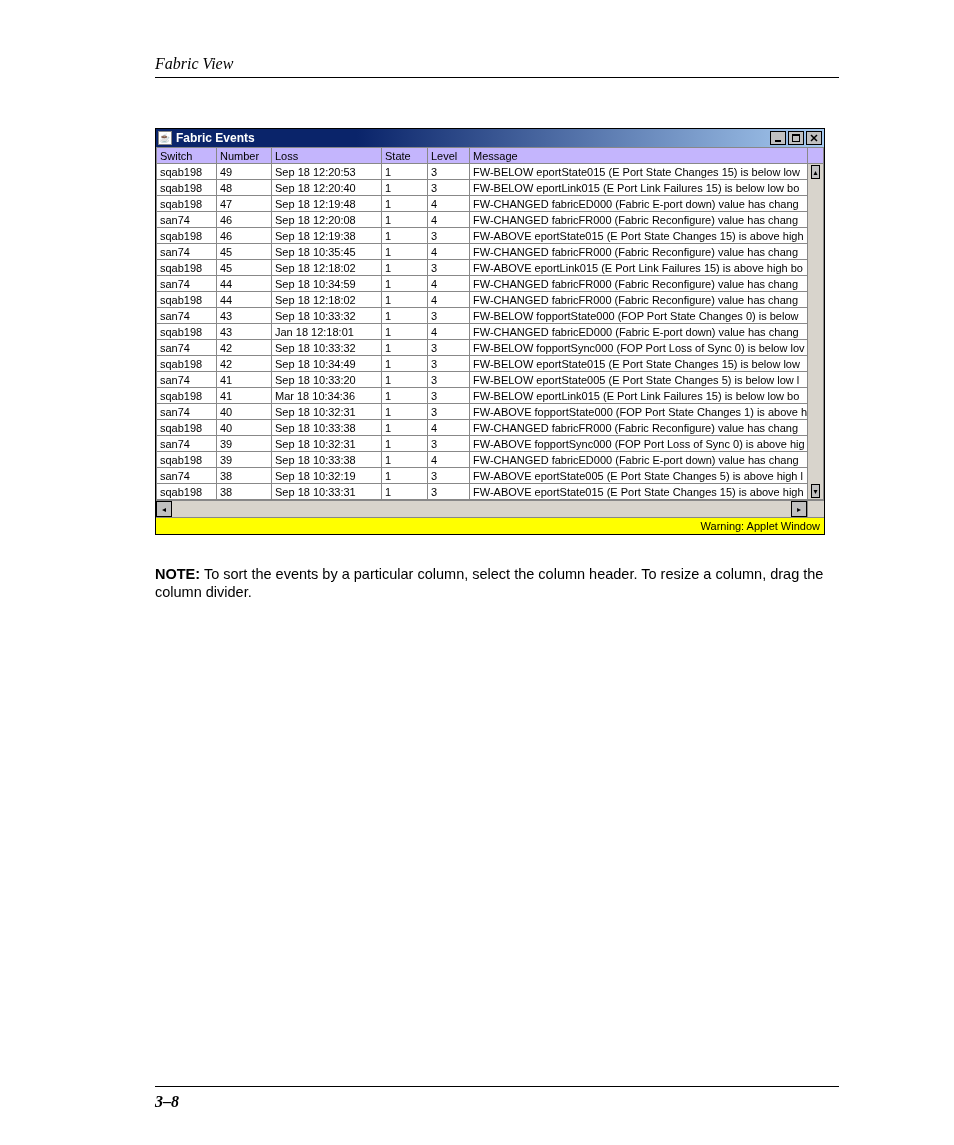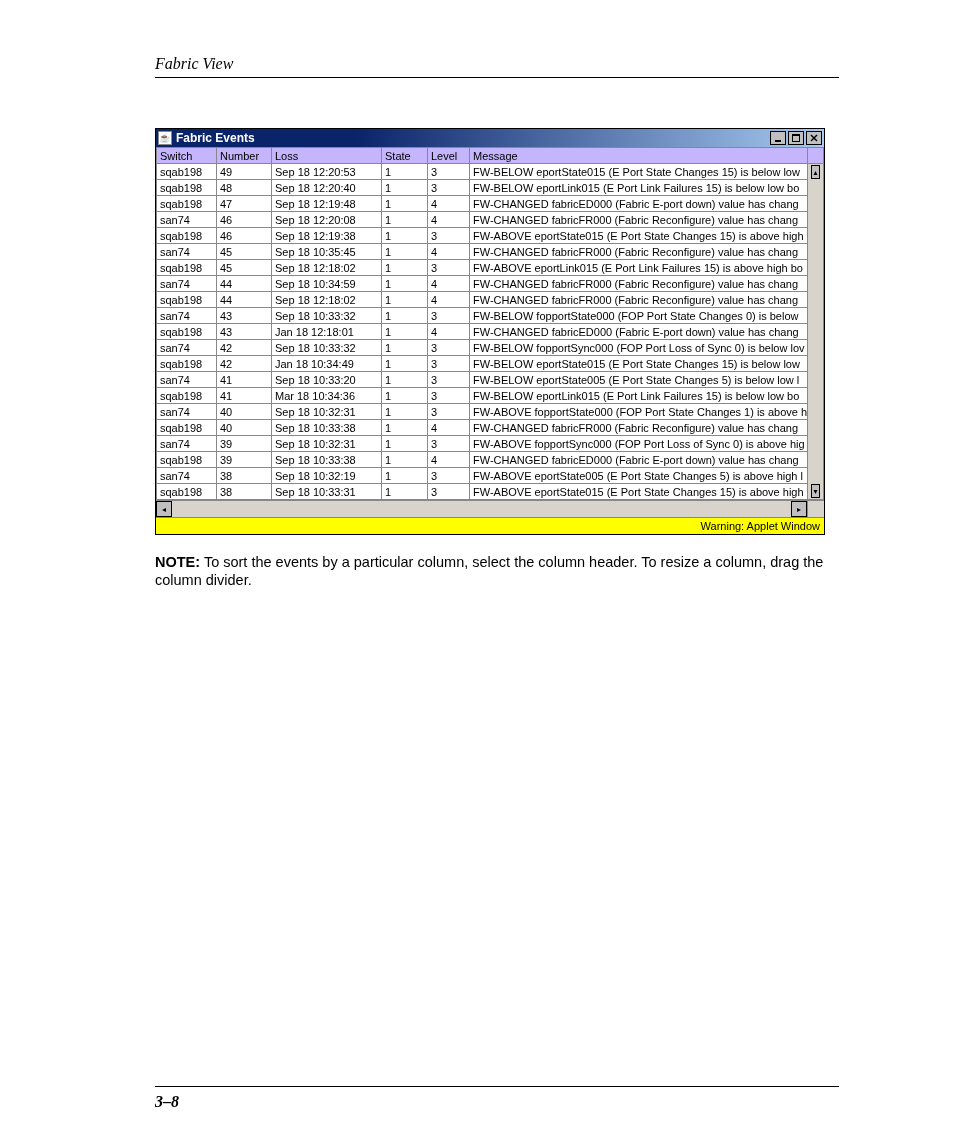--- a/index.html
+++ b/index.html
@@ -153,20 +153,21 @@
   .figcap {
     font-family: Arial, Helvetica, sans-serif;
     font-weight: bold;
     font-size: 15px;
     margin: 18px 0 26px 0;
   }
   .note {
     font-family: Arial, Helvetica, sans-serif;
     font-size: 14.5px;
     line-height: 1.25;
+    margin-top: 12px;
   }
   .note b { font-weight: bold; }
 
   
   .footer-rule {
     border: 0;
     border-top: 1.5px solid #000;
     margin: 0 0 6px 0;
   }
   .footer {
@@ -335,21 +336,21 @@
                 <td>san74</td>
                 <td>42</td>
                 <td>Sep 18 10:33:32</td>
                 <td>1</td>
                 <td>3</td>
                 <td>FW-BELOW fopportSync000 (FOP Port Loss of Sync 0) is below lov</td>
               </tr>
               <tr>
                 <td>sqab198</td>
                 <td>42</td>
-                <td>Jan 18 10:34:49</td>
+                <td>Sep 18 10:34:49</td>
                 <td>1</td>
                 <td>3</td>
                 <td>FW-BELOW eportState015 (E Port State Changes 15) is below low</td>
               </tr>
               <tr>
                 <td>san74</td>
                 <td>41</td>
                 <td>Sep 18 10:33:20</td>
                 <td>1</td>
                 <td>3</td>

